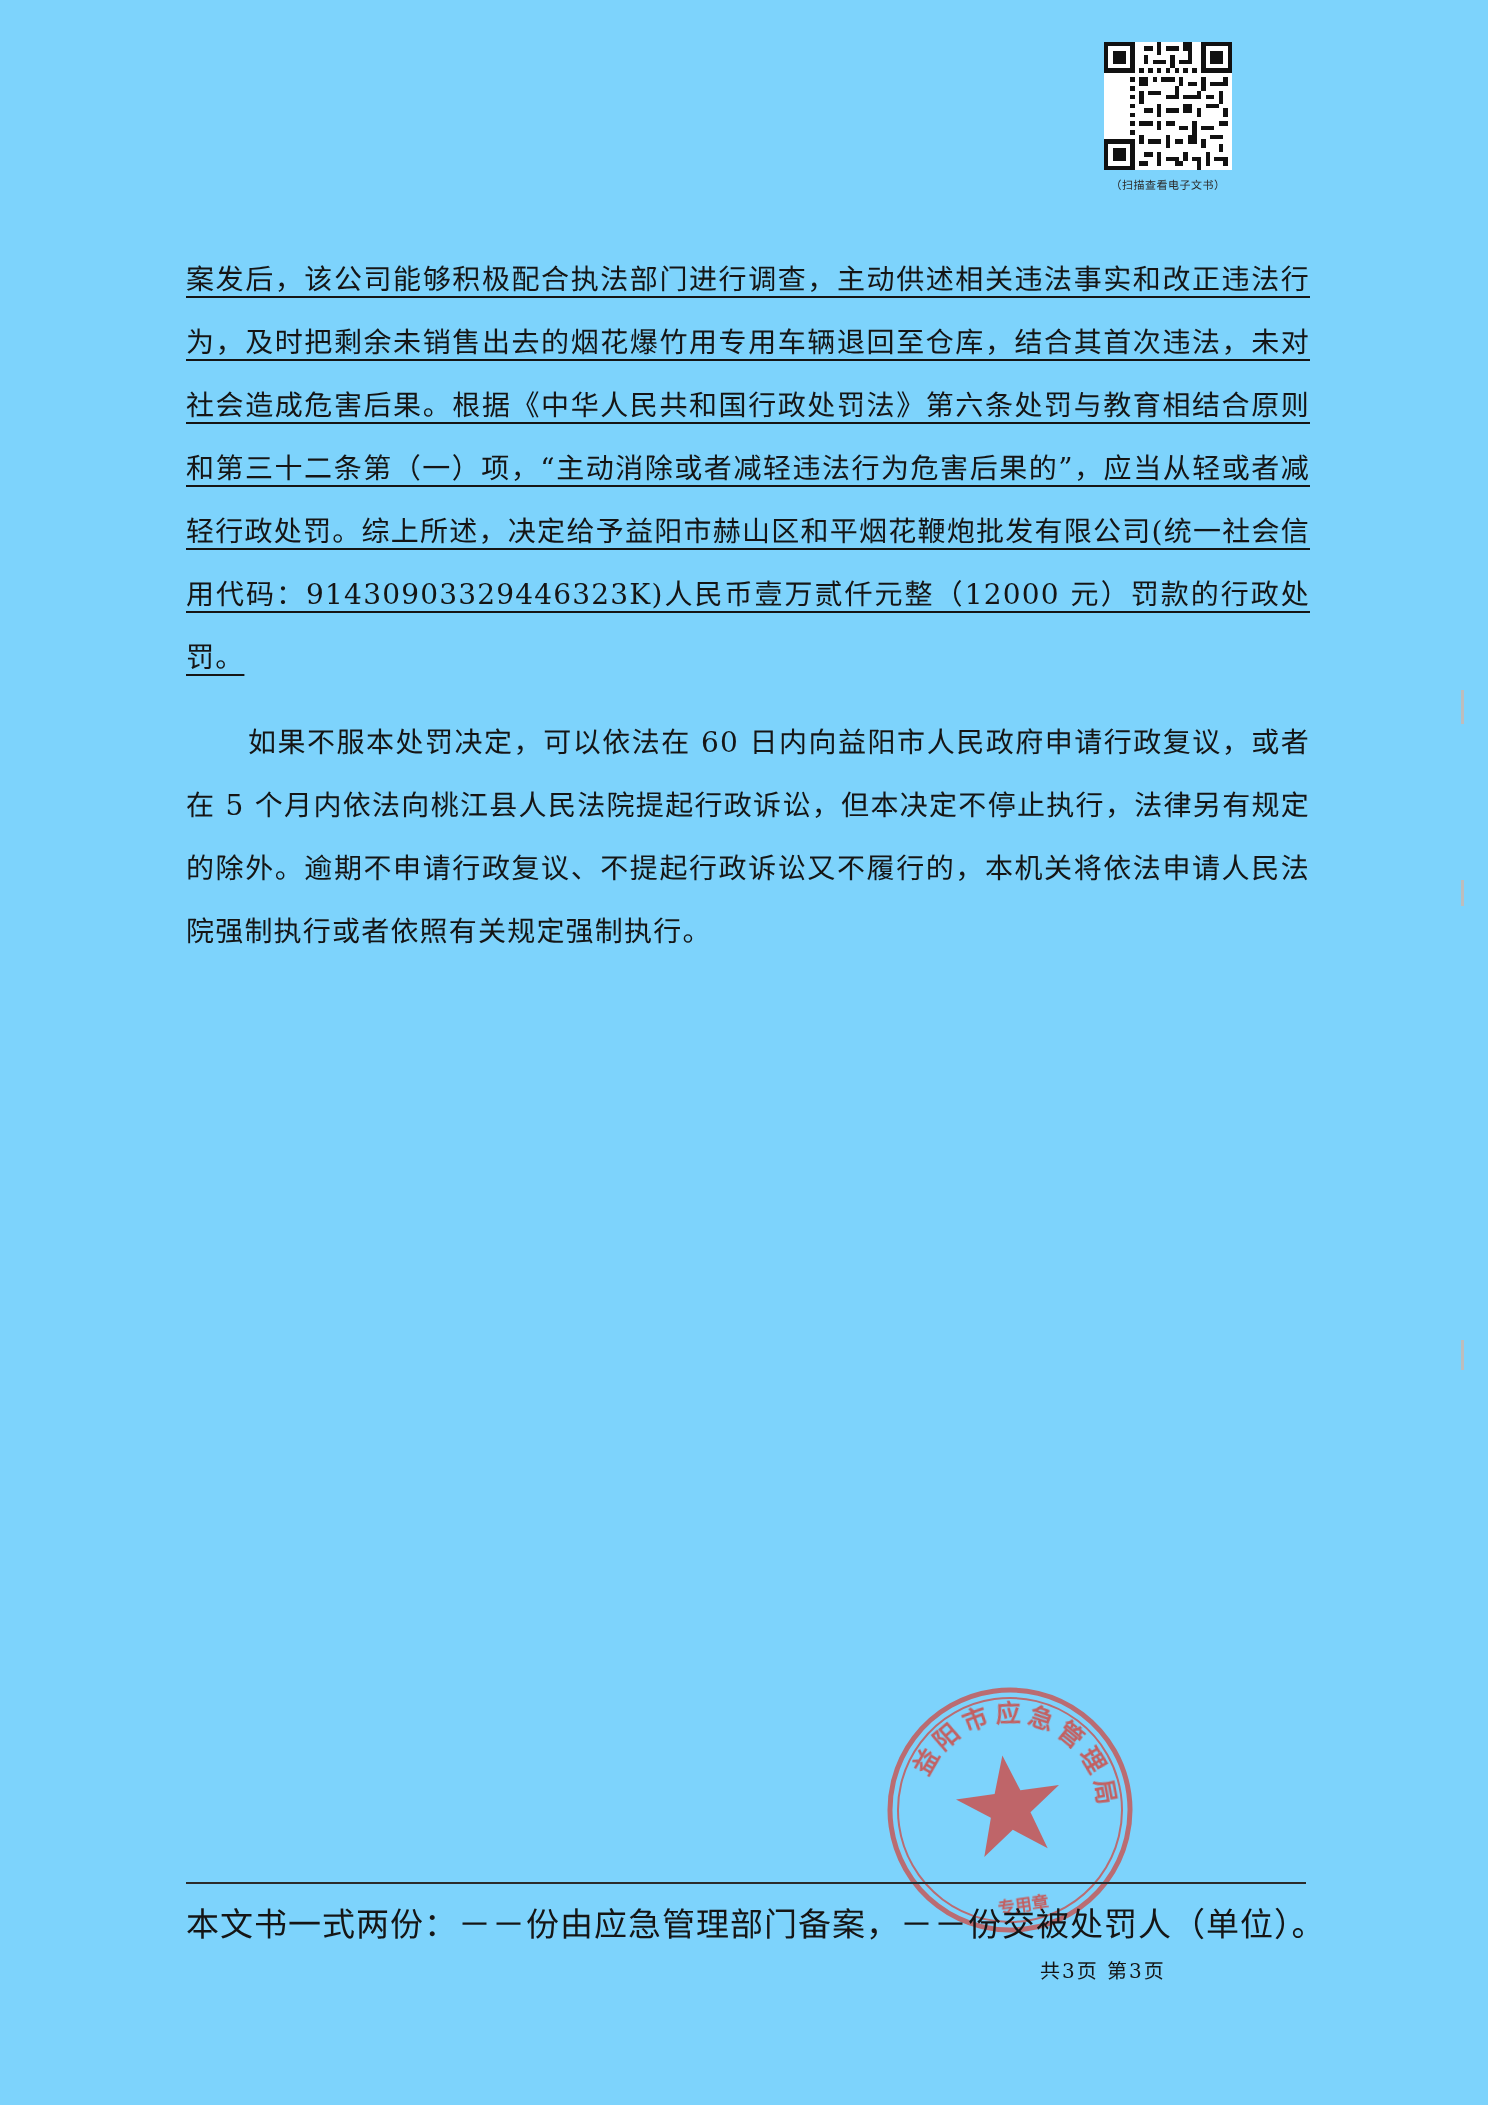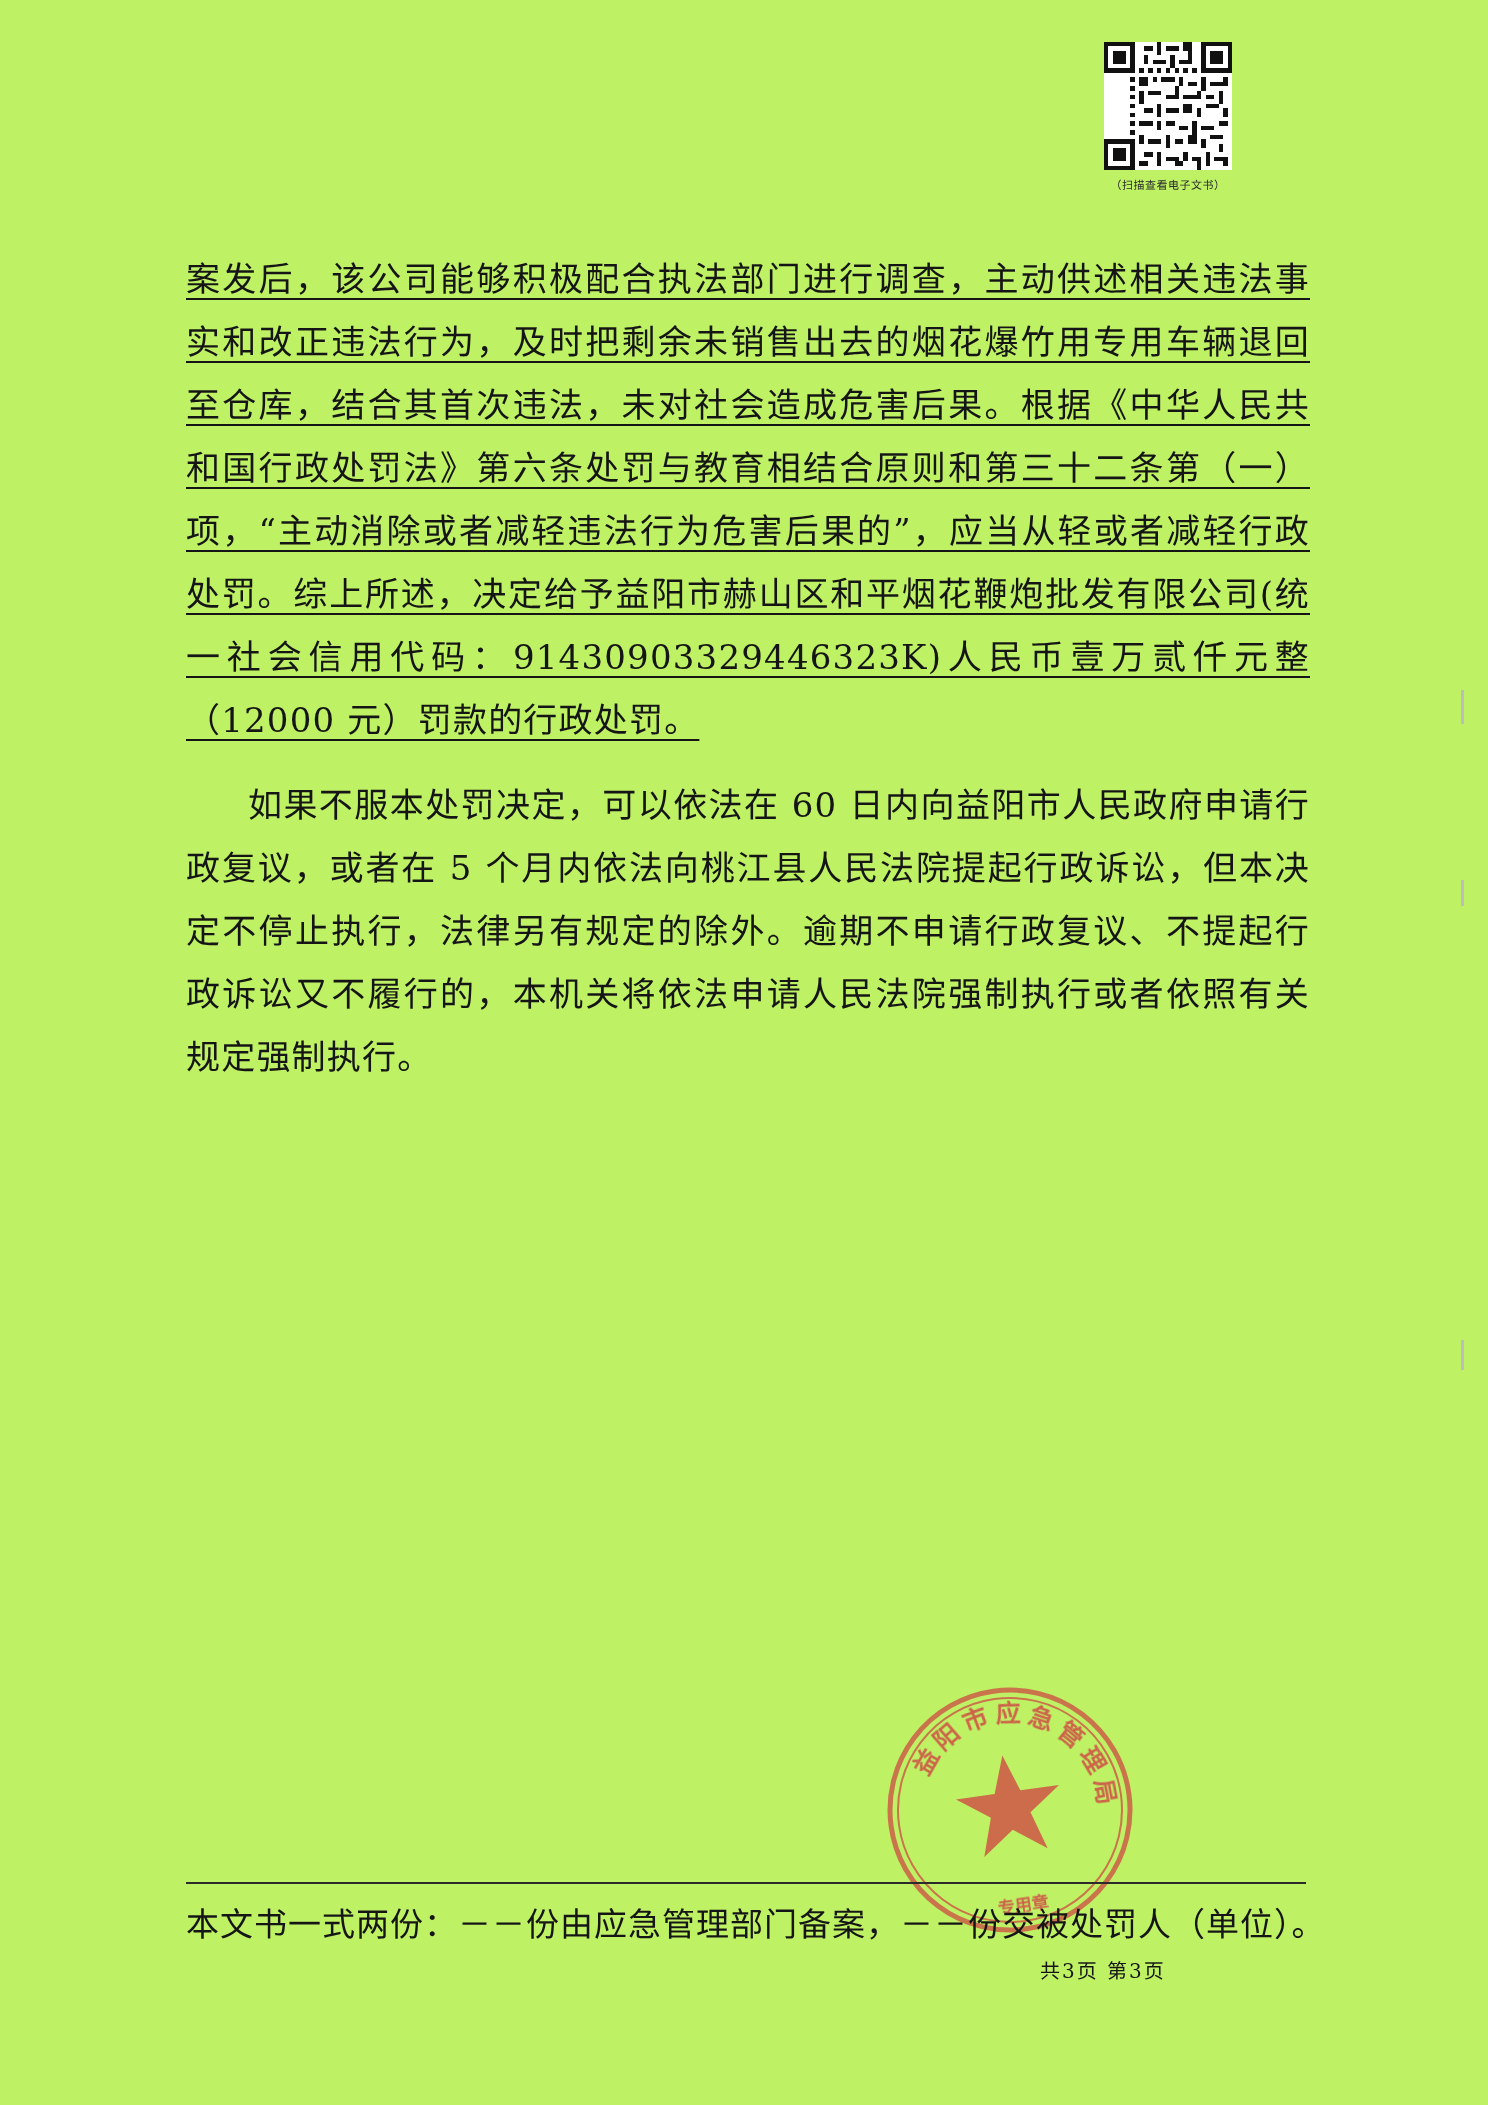--- a/index.html
+++ b/index.html
@@ -12,21 +12,21 @@
     height: 2105px;
     position: relative;
     font-family: "DejaVu Serif", "Liberation Serif", serif;
     color: #1a1a1a;
     overflow: hidden;
   }
 
   .page {
     position: absolute;
     inset: 0;
-    background: #bef264;
+    background: #7dd3fc;
   }
 
   
   .qr-block {
     position: absolute;
     top: 42px;
     left: 1068px;
     width: 200px;
     text-align: center;
   }
@@ -45,21 +45,21 @@
   }
 
   
   .doc-body {
     position: absolute;
     top: 248px;
     left: 186px;
     width: 1124px;
   }
   .para {
-    font-size: 34px;
+    font-size: 28px;
     line-height: 63px;
     letter-spacing: 1.2px;
     text-align: justify;
     text-justify: inter-ideograph;
     margin: 0 0 2px 0;
     color: #151515;
   }
   .para.indent {
     text-indent: 62px;
   }

